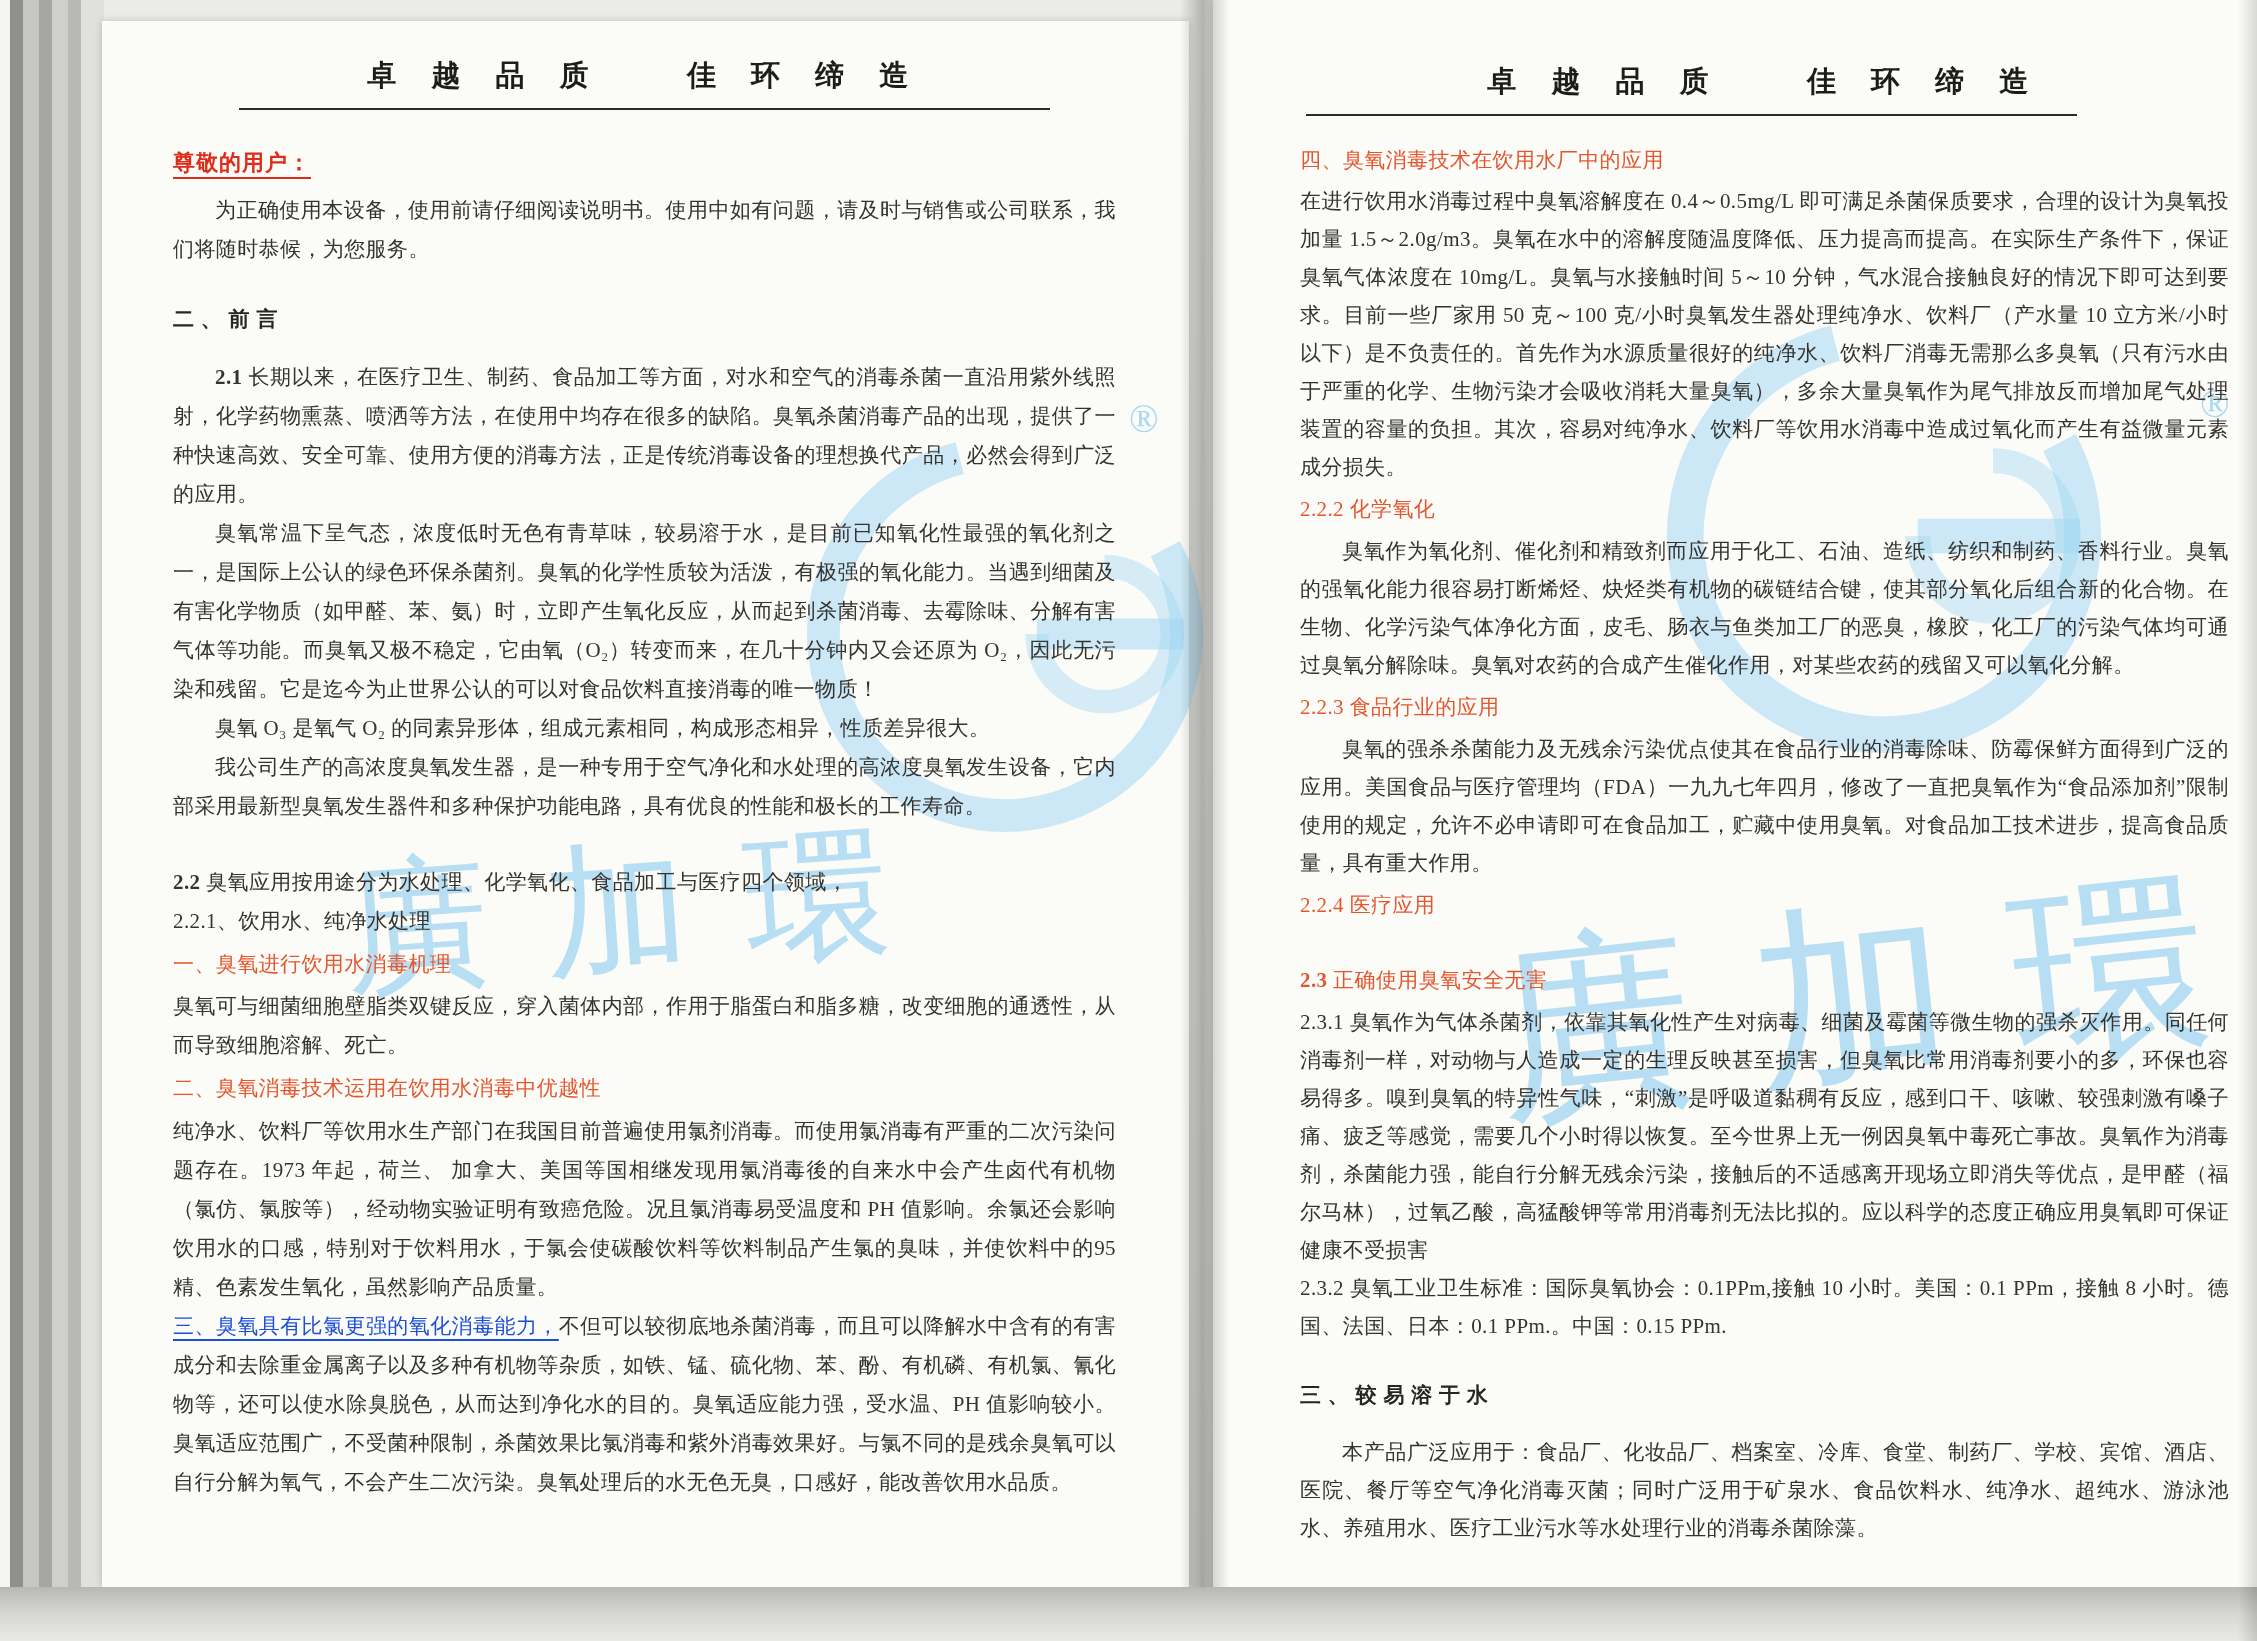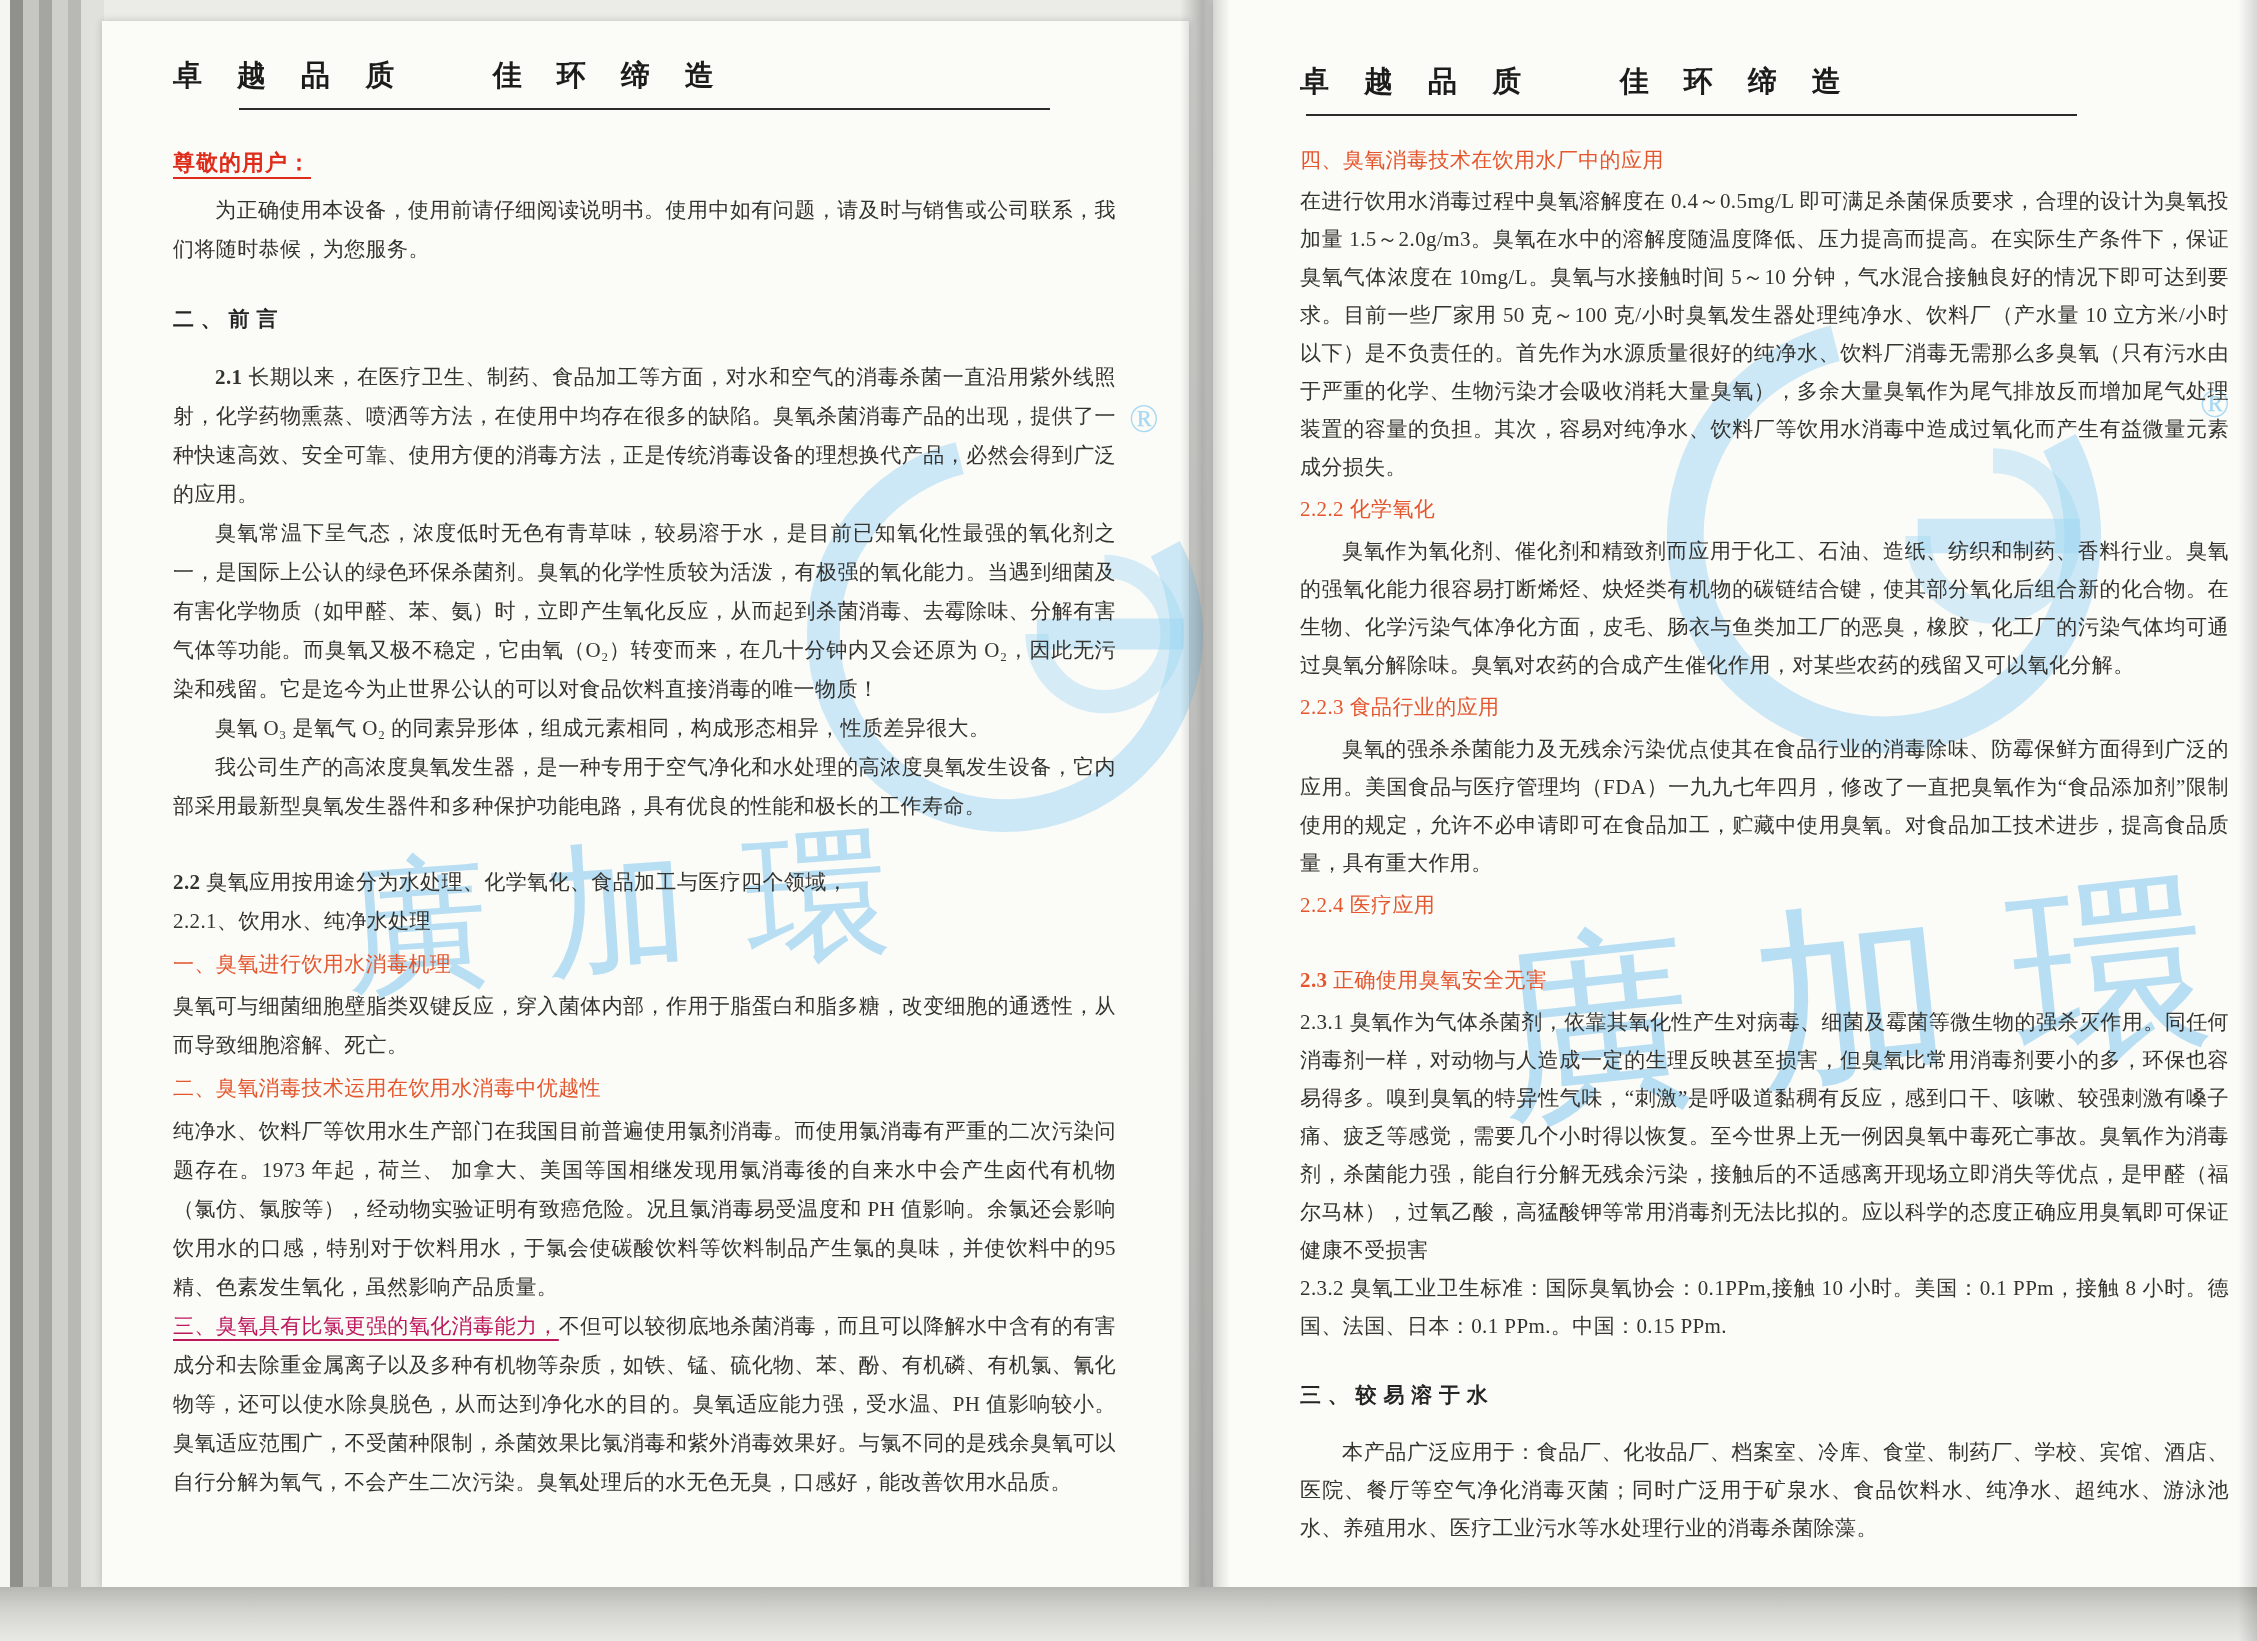--- a/index.html
+++ b/index.html
@@ -36,20 +36,21 @@
     background:linear-gradient(90deg,rgba(0,0,0,0) 0%,rgba(50,50,48,0.30) 45%,rgba(50,50,48,0.22) 60%,rgba(0,0,0,0) 100%);
   }
   .page{position:absolute;background:#fbfbf8;box-shadow:0 0 7.7px rgba(0,0,0,0.18);}
   .page-left{left:102px;top:21px;width:1087px;height:1566px;}
   .page-right{left:1213px;top:0;width:1045px;height:1593px;}
   .inner{position:relative;z-index:2;}
   .page-left .inner{padding:35px 73px 0 71px;}
   .page-right .inner{padding:62px 29px 0 87px;}
 
   .motto{
+    text-align:center;
     font-family:"Liberation Sans","DejaVu Sans",sans-serif;
     font-weight:bold;font-size:29px;letter-spacing:13.5px;color:#1c1c1a;
     white-space:pre;
   }
   .rule{height:0;border-bottom:2.9px solid #2b2b29;margin:11.6px auto 0 auto;width:86%;}
   .page-right .rule{margin-left:5.8px;width:83%;}
   .content{margin-top:33px;font-size:21px;line-height:39px;letter-spacing:0.4px;text-align:justify;}
   .page-right .content{margin-top:25px;line-height:38px;}
 
   .blk{margin:0;}
@@ -64,21 +65,21 @@
     letter-spacing:6.8px;margin:27px 0 15.4px 0;line-height:46px;text-indent:0;
   }
   .blk.p{text-indent:2em;}
   .blk.pf{text-indent:0;}
   .blk.rh{color:#e4572e;margin:3.9px 0 3.9px 0;}
   .blk.gap{margin-top:37px;}
   .seg-n{}
   .seg-b{font-weight:bold;}
   .seg-r{color:#e4572e;}
   .seg-rb{color:#e4572e;font-weight:bold;}
-  .seg-ru{color:#be185d;text-decoration:underline;text-underline-offset:5.8px;margin-top:7px;}
+  .seg-ru{color:#1d4ed8;text-decoration:underline;text-underline-offset:5.8px;margin-top:7px;}
 
   
   .wm{position:absolute;z-index:1;pointer-events:none;}
   .wm-chars{
     font-family:"Liberation Serif","DejaVu Serif",serif;
     color:rgba(138,203,238,0.60);
     white-space:pre;line-height:1;
   }
   .wm-chars.left{left:241px;top:817px;font-size:145px;letter-spacing:56px;transform:rotate(-4deg);}
   .wm-chars.right{left:280px;top:898px;font-size:198px;letter-spacing:62px;transform:rotate(-6deg);}

